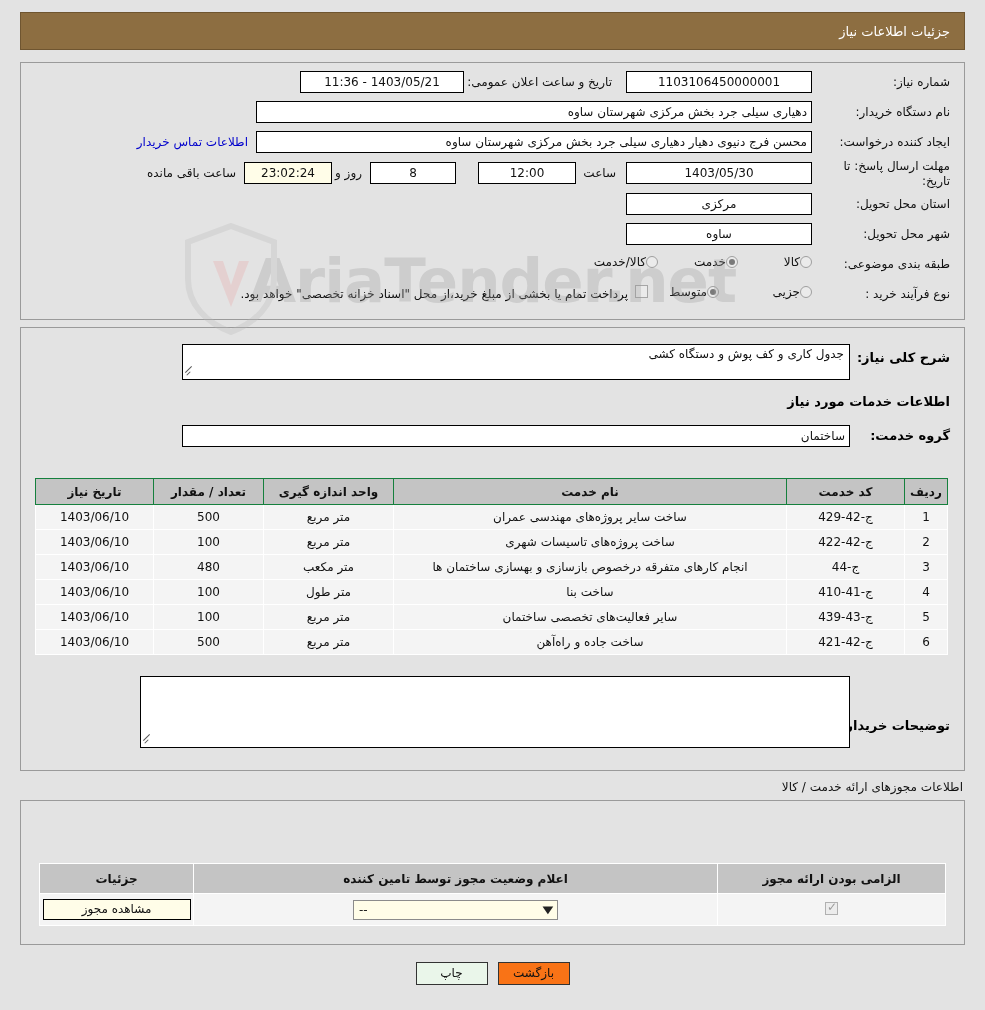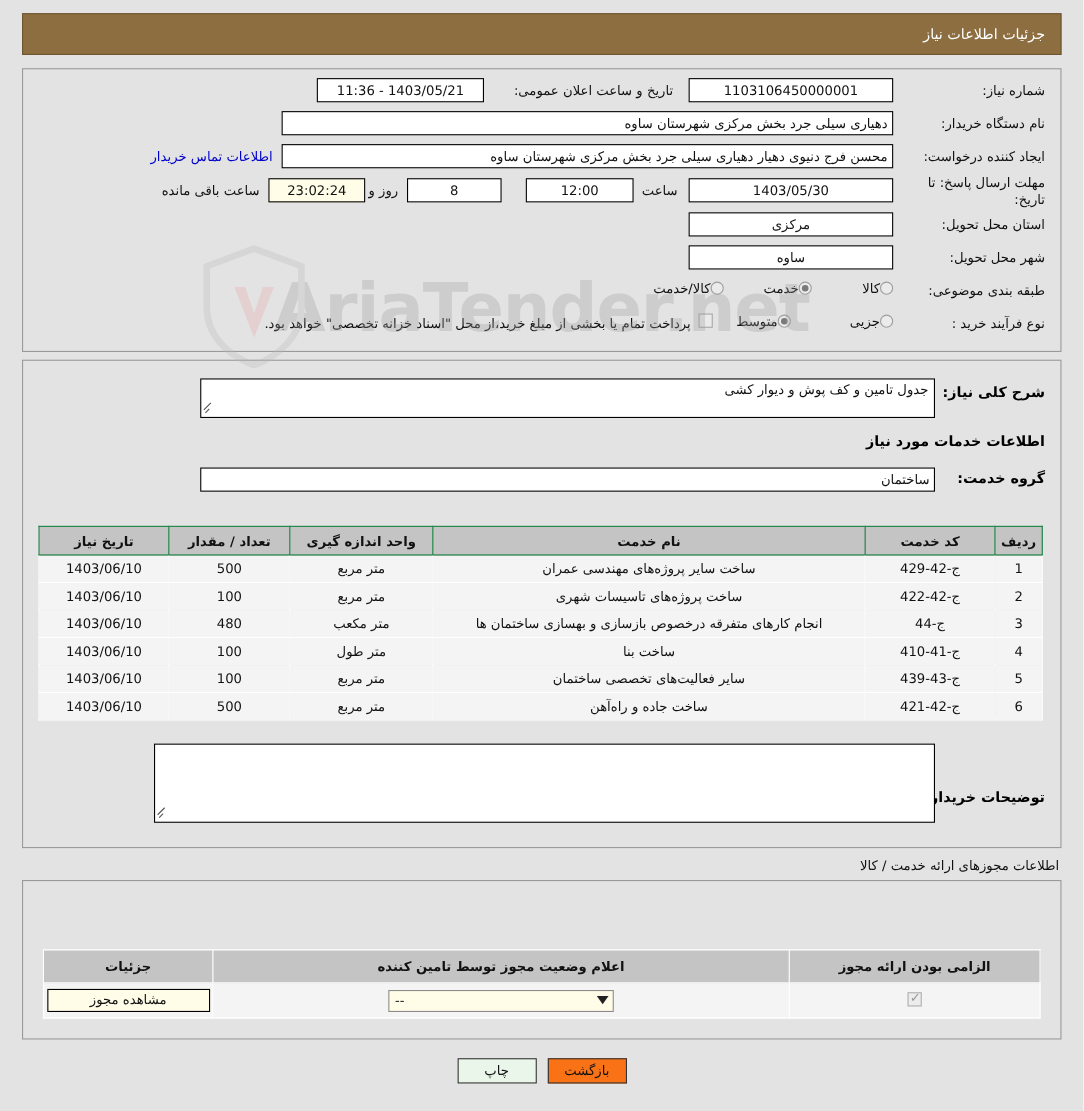--- a/index.html
+++ b/index.html
@@ -346,21 +346,21 @@
   <div class="topbar">
     <span class="topbar-title">جزئیات اطلاعات نیاز</span>
   </div>
 
   <div class="panel" id="panel-main">
 
     <div class="lbl" style="right:14px; top:12px; width:130px;">شماره نیاز:</div>
     <div class="fld" style="right:152px; top:8px; width:186px;">1103106450000001</div>
 
     <div class="plain" style="right:352px; top:12px;">تاریخ و ساعت اعلان عمومی:</div>
-    <div class="fld" style="right:524px; top:8px; width:152px;">1403/05/21 - 11:36</div>
+    <div class="fld" style="right:500px; top:8px; width:164px;">1403/05/21 - 11:36</div>
 
     <div class="lbl" style="right:14px; top:42px; width:130px;">نام دستگاه خریدار:</div>
     <div class="fld r" style="right:152px; top:38px; width:556px;">دهیاری سیلی جرد بخش مرکزی شهرستان ساوه</div>
 
     <div class="lbl" style="right:14px; top:72px; width:130px;">ایجاد کننده درخواست:</div>
     <div class="fld r" style="right:152px; top:68px; width:556px;">محسن فرج دنیوی دهیار دهیاری سیلی جرد بخش مرکزی شهرستان ساوه</div>
     <a class="linkish" style="right:716px; top:72px;">اطلاعات تماس خریدار</a>
 
     <div class="lbl" style="right:14px; top:96px; width:130px;">مهلت ارسال پاسخ: تا تاریخ:</div>
     <div class="fld" style="right:152px; top:99px; width:186px;">1403/05/30</div>
@@ -406,21 +406,21 @@
       <span class="rdo-lbl">متوسط</span>
     </div>
 
     <span class="chk-sq" style="right:316px; top:222px;"></span>
     <div class="plain" style="right:336px; top:224px;">پرداخت تمام یا بخشی از مبلغ خرید،از محل "اسناد خزانه تخصصی" خواهد بود.</div>
   </div>
 
   <div class="panel" id="panel-detail">
 
     <div class="bold-lbl" style="right:14px; top:22px;">شرح کلی نیاز:</div>
-    <div class="tarea" style="right:114px; top:16px; width:668px; height:36px;">جدول تامین و کف پوش و دیوار کشی</div>
+    <div class="tarea" style="right:114px; top:16px; width:668px; height:36px;">جدول کاری و کف پوش و دستگاه کشی</div>
     <span class="resizer" style="right:770px; top:40px;"></span>
 
     <div class="bold-lbl" style="right:14px; top:66px;">اطلاعات خدمات مورد نیاز</div>
 
     <div class="bold-lbl" style="right:14px; top:100px;">گروه خدمت:</div>
     <div class="fld r" style="right:114px; top:97px; width:668px;">ساختمان</div>
 
     <table class="tbl" style="right:16px; top:150px; width:912px;">
       <colgroup>
         <col style="width:43px">

